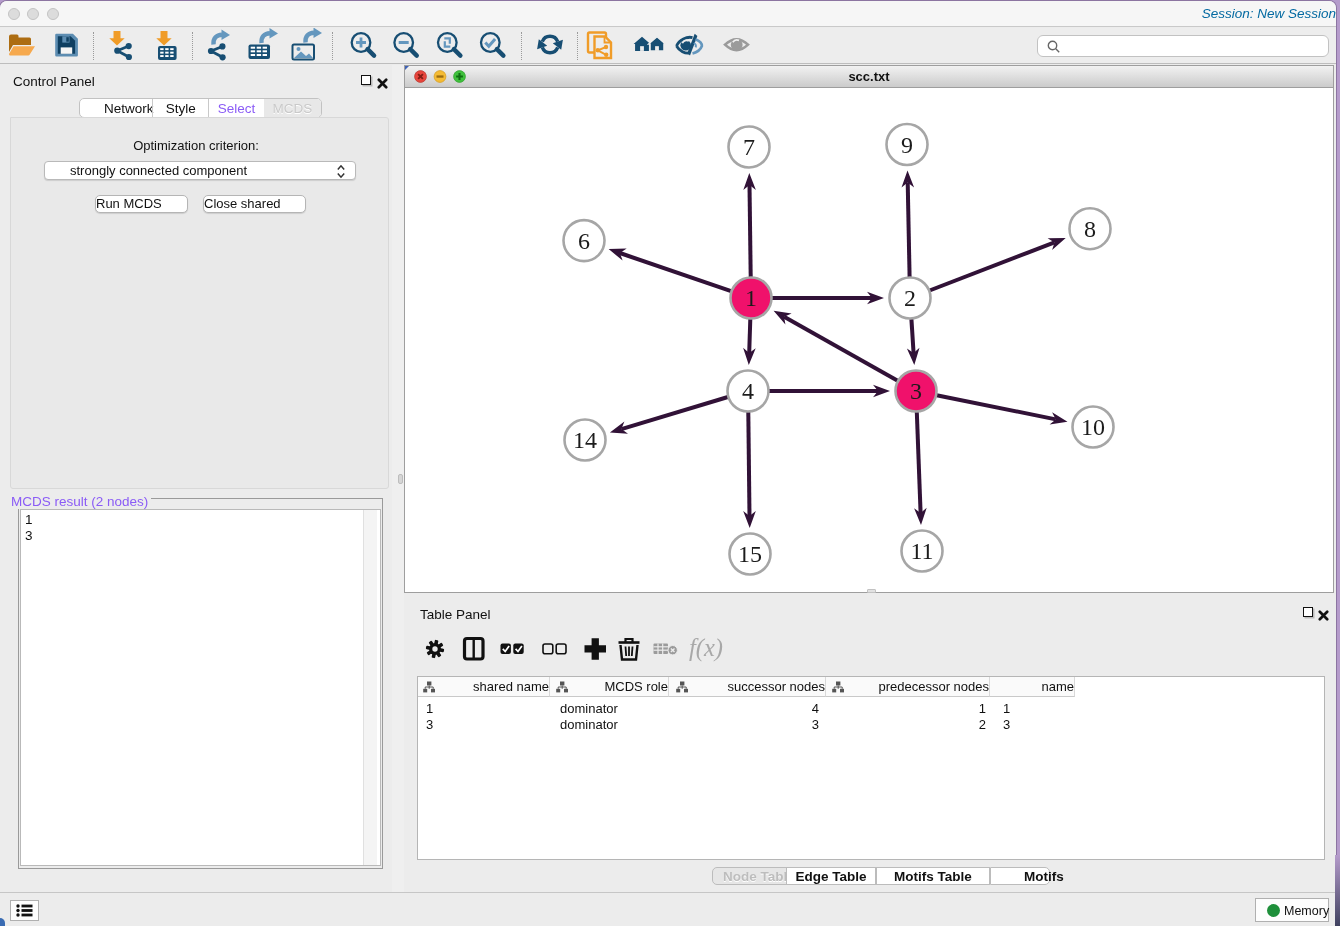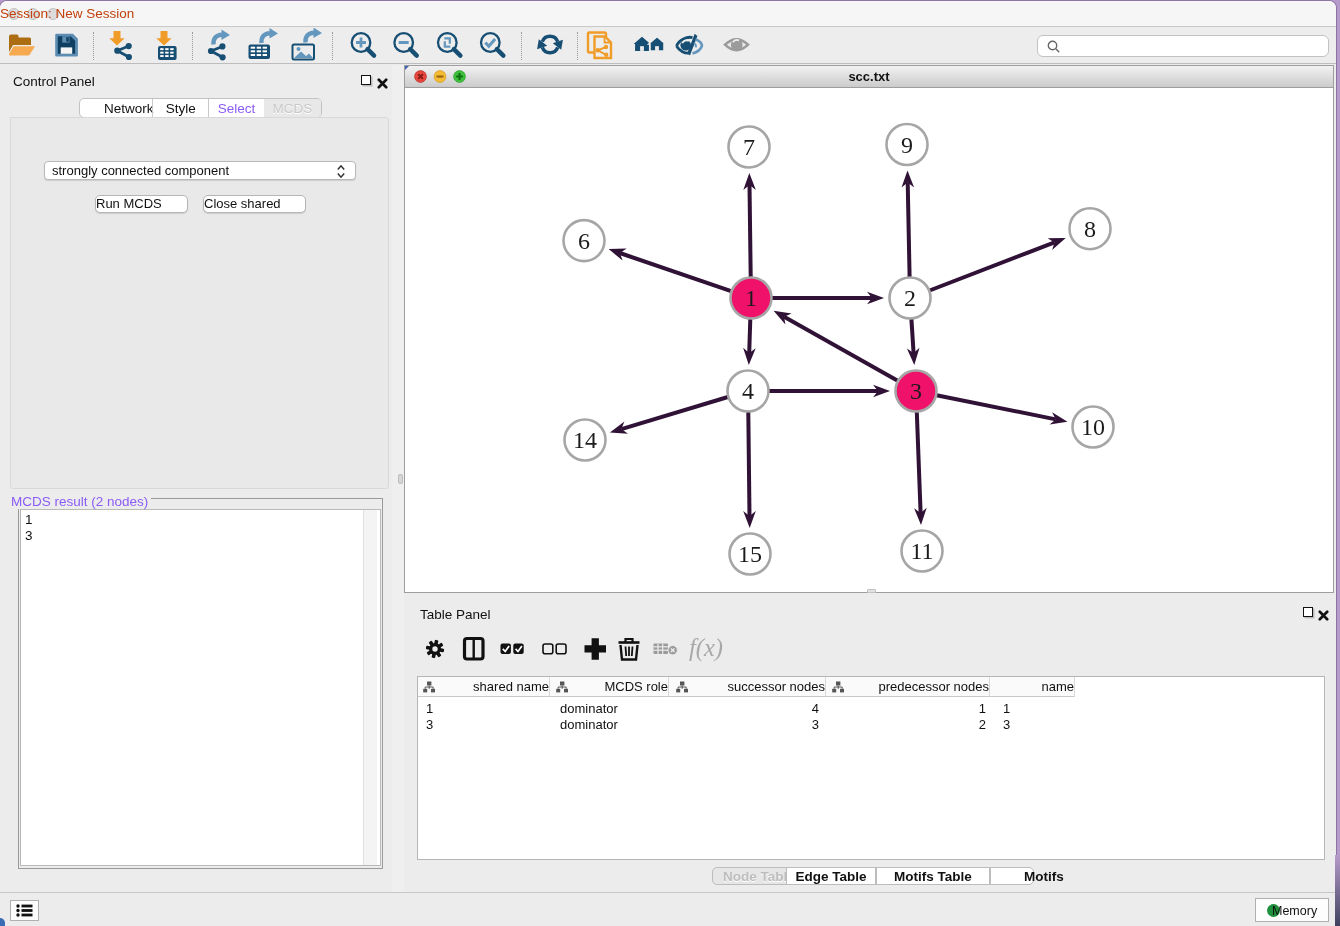--- a/index.html
+++ b/index.html
@@ -6,38 +6,38 @@
   html,body { width:1340px; height:926px; overflow:hidden; }
   body { font-family:"Liberation Sans", sans-serif; background:#b59bcb; position:relative; }
   #app { position:absolute; left:0; top:1px; width:1336px; height:925px;
          background:#ececec; border-radius:7px 7px 0 0; overflow:hidden;
          box-shadow:0 0 0 1px rgba(90,70,110,.45); }
   
   #titlebar { position:absolute; left:0; top:0; width:100%; height:26px; background:#f6f6f6;
               border-bottom:1px solid #c9c9c9; }
   .tl { position:absolute; top:7px; width:12px; height:12px; border-radius:50%;
         background:#dcdcdc; border:1px solid #c3c3c3; }
-  #title-text { position:absolute; top:5px; left:0; width:100%; text-align:left;
-                font-size:13.5px; color:#c2410c; }
+  #title-text { position:absolute; top:5px; left:0; width:100%; text-align:right;
+                font-size:13.5px; color:#0369a1;font-style:italic; }
   
   #toolbar { position:absolute; left:0; top:27px; width:100%; height:36px; background:#ededed;
              border-bottom:1px solid #bdbdbd; }
   .sep { position:absolute; top:4px; height:28px; width:0;
          border-left:1px dotted #9a9a9a; }
   
   #cpanel { position:absolute; left:0; top:64px; width:392px; height:827px; background:#ececec; }
   #cp-title { position:absolute; left:13px; top:9px; font-size:13.5px; color:#111; }
   #cp-float { position:absolute; left:361px; top:10px; width:10px; height:10px; border:1.7px solid #111; background:#fff; box-shadow:1.5px 1.5px 0 #bbb;}
   #cp-close { position:absolute; left:377px; top:10px; }
   #tabpanel { position:absolute; left:10px; top:52px; width:379px; height:372px;
               border:1px solid #d8d8d8; background:#e9e9e9; border-radius:0 3px 3px 3px;}
   #optlabel { position:absolute; left:0; top:73px; width:392px; text-align:center; font-size:13px; color:#111; }
   #combo { position:absolute; left:44px; top:96px; width:312px; height:19px; background:#fff;
            border:1px solid #b9b9b9; border-radius:4px; font-size:13px; color:#111; line-height:17px;
-           padding-left:7px; box-shadow:0 1px 1px rgba(0,0,0,.12);}
+           padding-left:25px; box-shadow:0 1px 1px rgba(0,0,0,.12);}
   .btn { position:absolute; height:18px; background:#fff; border:1px solid #b5b5b5; border-radius:5px;
          font-size:13px; color:#111; text-align:left; line-height:16px; box-shadow:0 1px 1px rgba(0,0,0,.12);}
   
   #fs { position:absolute; left:18px; top:433px; width:365px; height:371px; border:1px solid #9a9a9a; }
   #fs-legend { position:absolute; left:8px; top:429px; background:#ececec; padding:0 3px; font-size:13.5px; color:#8b5cf6;}
   #fs-inner { position:absolute; left:20px; top:444px; width:361px; height:357px; background:#fff;
               border:1px solid #b9b9b9; font-size:13.5px; color:#111; line-height:16px; padding:2px 0 0 4px;}
   #fs-scroll { position:absolute; left:363px; top:445px; width:14px; height:355px; background:#f4f4f4;
                border-left:1px solid #e0e0e0; }
   
@@ -206,20 +206,21 @@
     <div id="cp-close"><svg width="11" height="11" viewBox="0 0 11 11">
           <path d="M1.8 1.8 L9.2 9.2 M9.2 1.8 L1.8 9.2" stroke="#111" stroke-width="2.7" stroke-linecap="round"></path>
         </svg></div>
     <div id="cptabs" style="position:absolute; left:79px; top:33px; width:243px; height:20px; border:1px solid #c2c2c2; border-radius:5px 5px 5px 5px; background:#fff; overflow:hidden; display:flex;">
       <div style="width:72px; text-align:center; font-size:13.5px; line-height:19px; color:#111;padding-left:24px;">Network</div>
       <div style="width:57px; text-align:center; font-size:13.5px; line-height:19px; color:#111; border-left:1px solid #c9c9c9; box-sizing:border-box;">Style</div>
       <div style="width:56px; text-align:center; font-size:13.5px; line-height:19px; color:#8b5cf6; border-left:1px solid #c9c9c9; box-sizing:border-box;">Select</div>
       <div style="width:58px; text-align:center; font-size:13.5px; line-height:19px; color:#c9c9c9; background:#e8e8e8; text-shadow:0 1px 0 #fff;">MCDS</div>
     </div>
     <div id="tabpanel"></div>
+    <div id="optlabel">Optimization criterion:</div>
     <div id="combo">strongly connected component
       <svg width="10" height="15" style="position:absolute;right:9px;top:2px" viewBox="0 0 10 15">
         <path d="M1.8 5.6 L5 1.8 L8.2 5.6" fill="none" stroke="#333" stroke-width="1.5"></path>
         <path d="M1.8 9.4 L5 13.2 L8.2 9.4" fill="none" stroke="#333" stroke-width="1.5"></path>
       </svg>
     </div>
     <div class="btn" style="left:95px; top:130px; width:93px;">Run MCDS</div>
     <div class="btn" style="left:203px; top:130px; width:103px;">Close shared</div>
     <div id="fs"></div>
     <div id="fs-legend">MCDS result (2 nodes)</div>
@@ -389,34 +390,34 @@
       <div class="trow" style="left:585px; top:24px;">1</div>
       <div class="trow" style="left:8px; top:40px;">3</div>
       <div class="trow" style="left:142px; top:40px;">dominator</div>
       <div class="trow" style="left:251px; top:40px; width:150px; text-align:right;">3</div>
       <div class="trow" style="left:408px; top:40px; width:160px; text-align:right;">2</div>
       <div class="trow" style="left:585px; top:40px;">3</div>
     </div>
     <div class="btab" style="left:288px; width:94px; background:#e6e6e6; color:#bdbdbd; text-shadow:0 1px 0 #fff; border-radius:5px 0 0 5px;margin-left:20px;">Node Table</div>
     <div class="btab" style="left:382px; width:90px;">Edge Table</div>
     <div class="btab" style="left:472px; width:114px;">Motifs Table</div>
-    <div class="btab" style="left:586px; width:44px; border-radius:0 5px 5px 0;padding-left:33px;">Motifs</div>
+    <div class="btab" style="left:586px; width:60px; border-radius:0 5px 5px 0;padding-left:33px;">Motifs</div>
   </div>
 
   <div id="statusbar">
     <div id="listbtn">
       <svg width="17" height="15" style="position:absolute;left:5px;top:2px" viewBox="0 0 17 15">
         <circle cx="2" cy="3" r="1.7" fill="#111"></circle>
           <rect x="5.5" y="1.6" width="11" height="2.8" fill="#111"></rect>
         <circle cx="2" cy="7.5" r="1.7" fill="#111"></circle>
           <rect x="5.5" y="6.1" width="11" height="2.8" fill="#111"></rect>
         <circle cx="2" cy="12" r="1.7" fill="#111"></circle>
           <rect x="5.5" y="10.6" width="11" height="2.8" fill="#111"></rect>
       </svg>
     </div>
     <div id="membtn">
         <span style="position:absolute;left:11px;top:5px;width:13px;height:13px;border-radius:50%;background:#1e8f3a;"></span>
-        <span style="position:absolute;left:16px;top:4.5px;font-size:12.5px;">Memory</span>
+        <span style="position:absolute;left:28px;top:4.5px;font-size:12.5px;">Memory</span>
       </div>
   </div>
   <div style="position:absolute;left:0;top:917px;width:5px;height:9px;background:#3a6cb3;border-radius:0 6px 0 0;"></div>
 </div>
 <div style="position:absolute;left:1335px;top:855px;width:5px;height:71px;background:linear-gradient(#b59bcb,#3f415f);z-index:5;"></div>
 
 </body></html>

